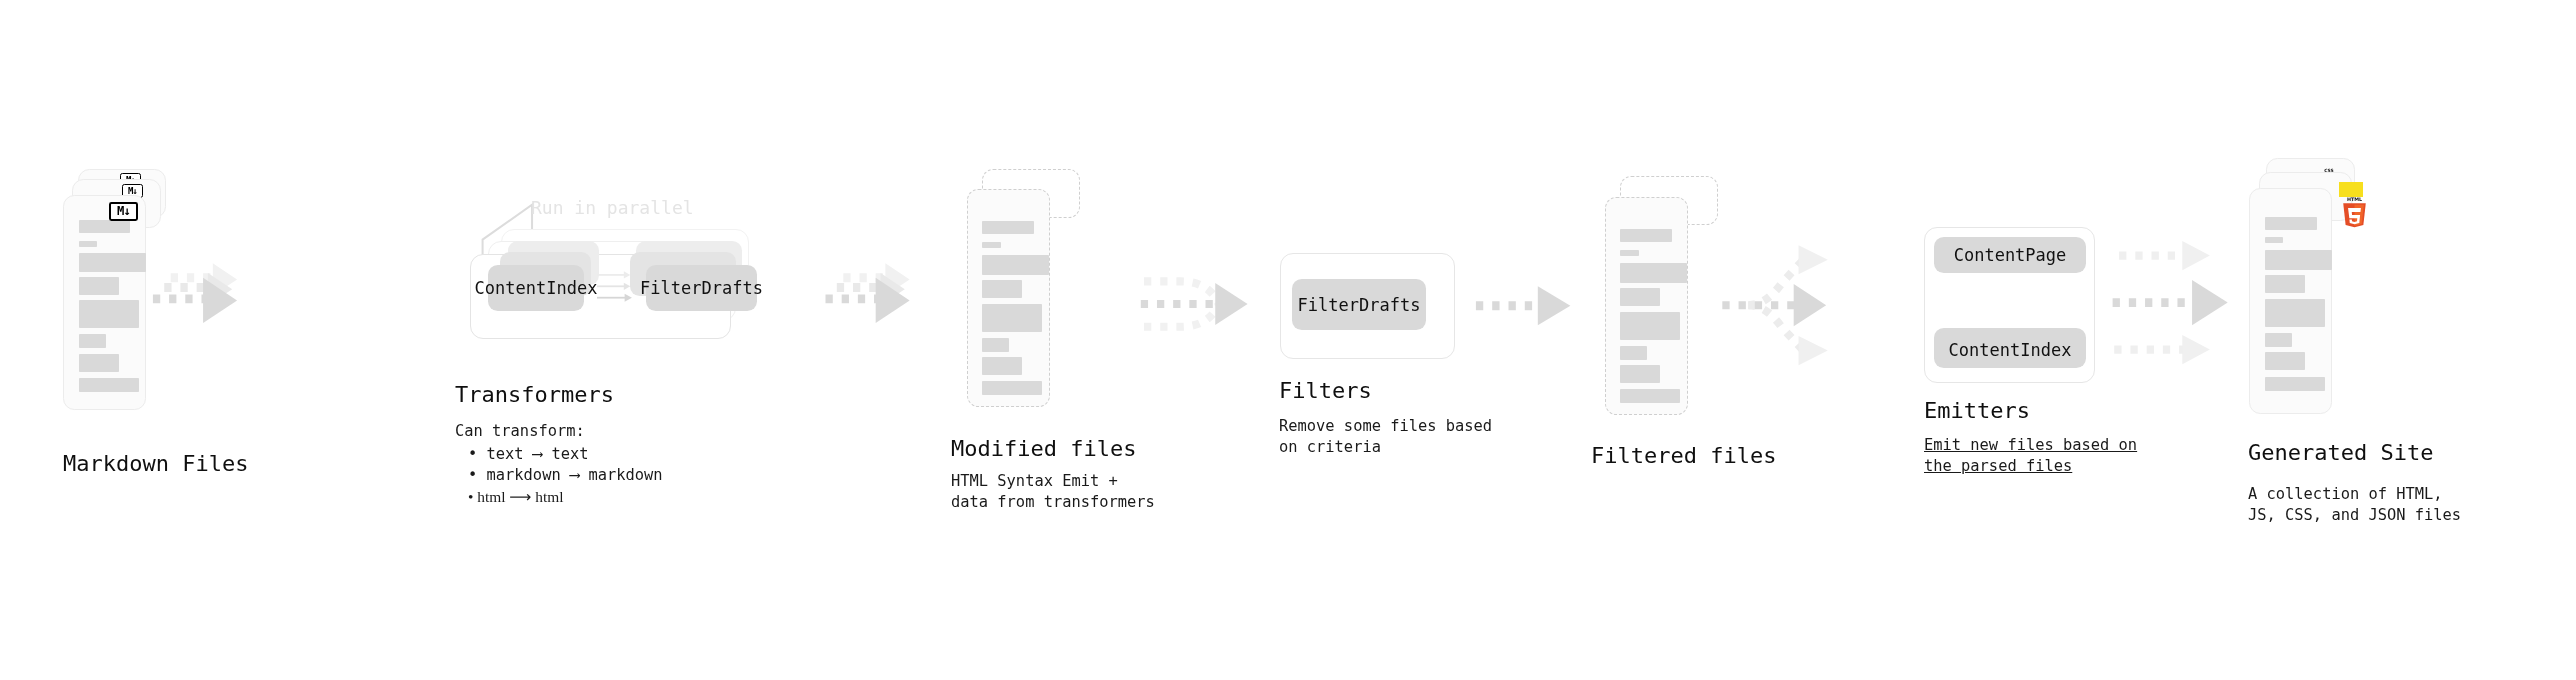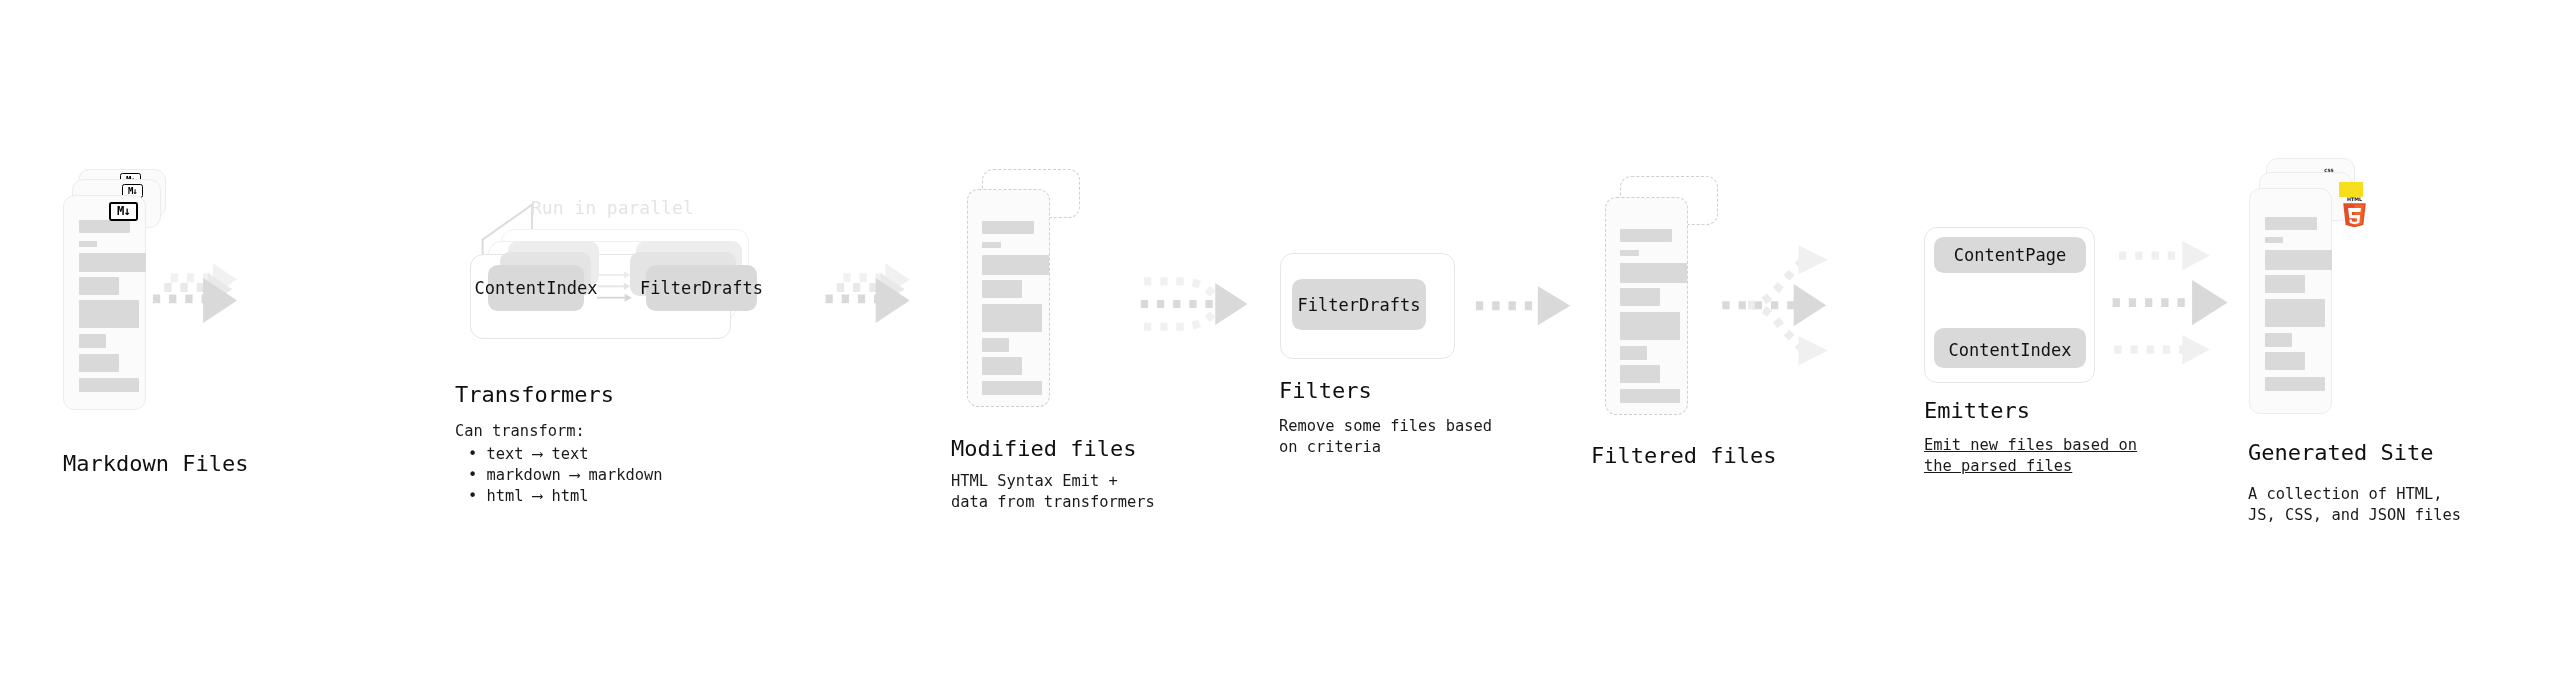--- a/index.html
+++ b/index.html
@@ -202,21 +202,21 @@
       <polygon points="34,29 43,34 34,39" fill="#d6d6d6"></polygon>
     </svg>
 
     <div class="chip" style="left:488px; top:265px; width:96px; height:46px;">ContentIndex</div>
     <div class="chip" style="left:646px; top:265px; width:111px; height:46px;">FilterDrafts</div>
 
     <div class="title" style="left:455px; top:382px;">Transformers</div>
     <div class="subtitle" style="left:455px; top:421px;">Can transform:</div>
     <div class="bullets" style="left:468px; top:444px;">• text ⟶ text</div>
     <div class="bullets" style="left:468px; top:465px;">• markdown ⟶ markdown</div>
-    <div class="bullets" style="left:468px; top:486px;">• html ⟶ html</div>
+    <div class="bullets" style="left:468px; top:486px;font-family:Liberation Serif, serif;">• html ⟶ html</div>
   </div>
 
   <svg class="arrowsvg" style="left:817px; top:260px;" width="106" height="89" viewBox="0 0 130 110">
     <g stroke="#f1f1f1" stroke-width="11" stroke-dasharray="9 11" fill="none">
       <line x1="32" y1="22" x2="90" y2="22"></line>
     </g>
     <polygon points="84,4 114,24 84,44" fill="#f1f1f1"></polygon>
     <g stroke="#e9e9e9" stroke-width="11" stroke-dasharray="9 11" fill="none">
       <line x1="24" y1="34" x2="84" y2="34"></line>
     </g>

